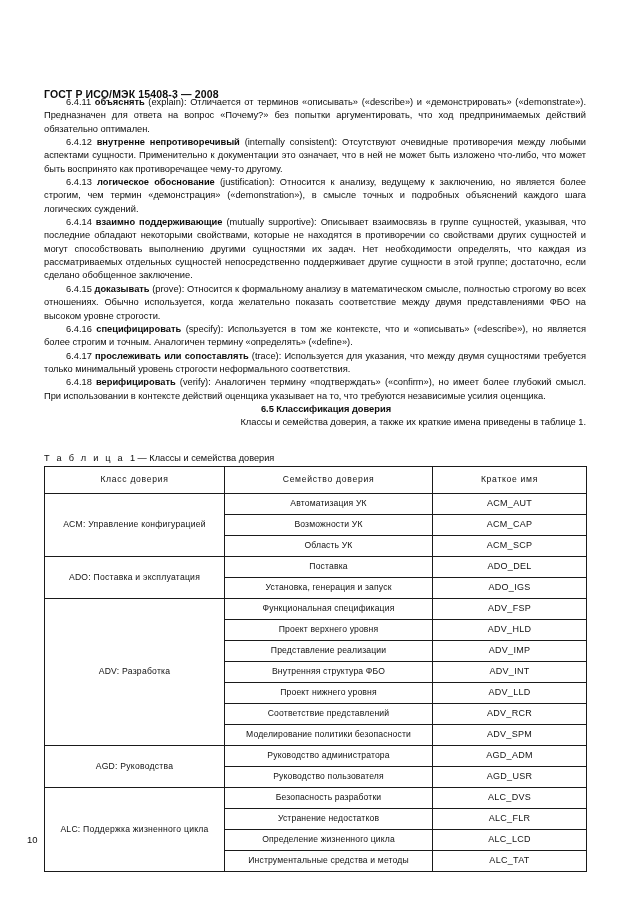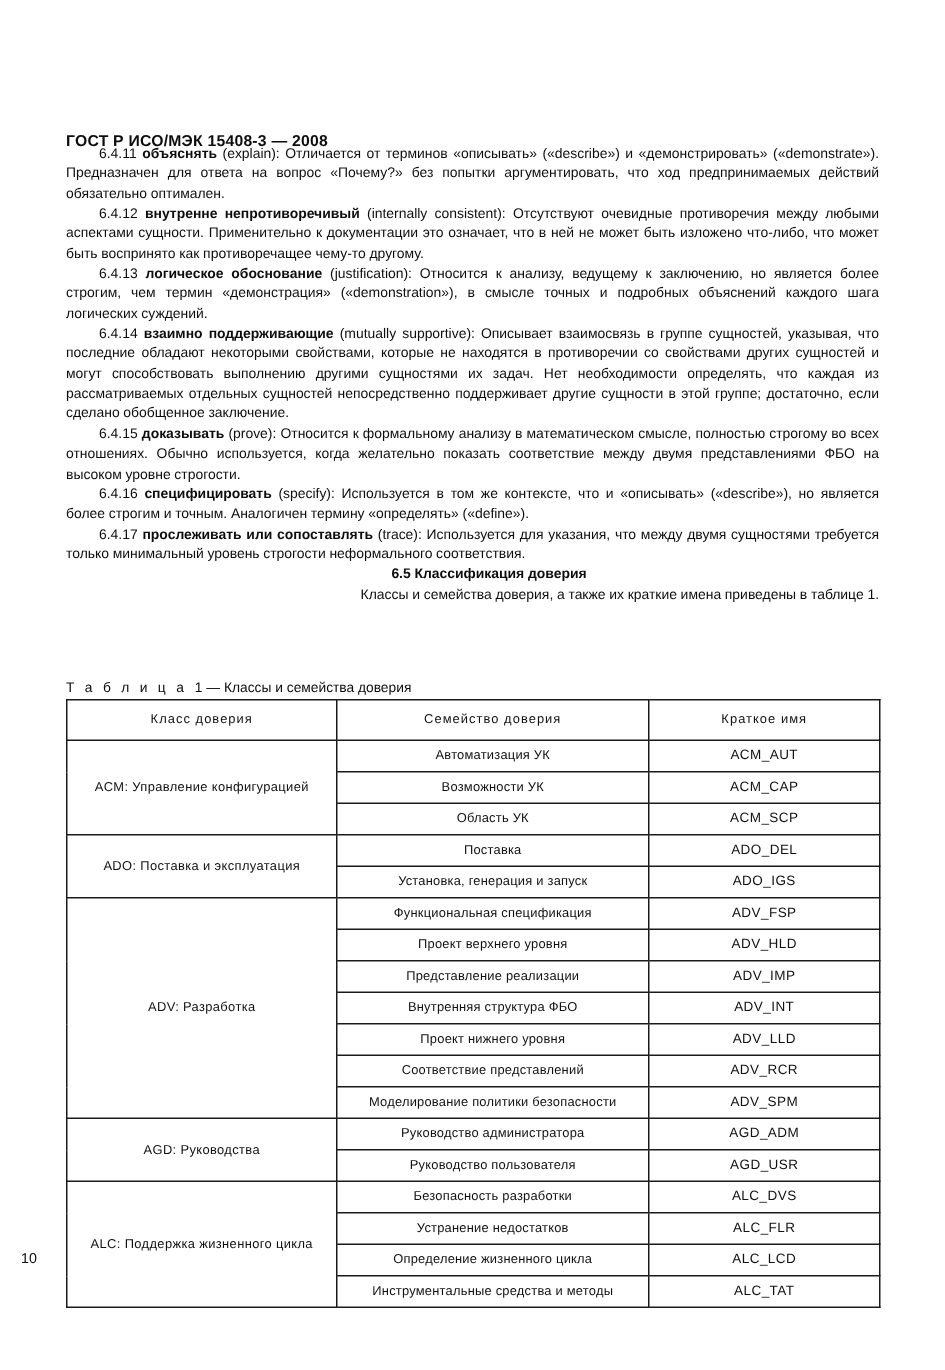--- a/index.html
+++ b/index.html
@@ -103,40 +103,41 @@
     letter-spacing: 0.3px;
     font-size: 9px;
   }
   .atable td.fam {
     letter-spacing: 0.15px;
   }
 
   
   .page-number {
     position: absolute;
-    left: 14px;
+    left: 27px;
     top: 834px;
     font-size: 9.5px;
   }
 </style>
 </head>
 <body>
 
 <div class="page">
 
   <div class="doc-header">ГОСТ Р ИСО/МЭК 15408-3 — 2008</div>
 
   <div class="body-block">
     <p class="para"><span>6.4.11 </span><b>объяснять</b><span> (explain): Отличается от терминов «описывать» («describe») и «демонстрировать» («demonstrate»). Предназначен для ответа на вопрос «Почему?» без попытки аргументировать, что ход предпринимаемых действий обязательно оптимален.</span></p>
     <p class="para"><span>6.4.12 </span><b>внутренне непротиворечивый</b><span> (internally consistent): Отсутствуют очевидные противоречия между любыми аспектами сущности. Применительно к документации это означает, что в ней не может быть изложено что-либо, что может быть воспринято как противоречащее чему-то другому.</span></p>
     <p class="para"><span>6.4.13 </span><b>логическое обоснование</b><span> (justification): Относится к анализу, ведущему к заключению, но является более строгим, чем термин «демонстрация» («demonstration»), в смысле точных и подробных объяснений каждого шага логических суждений.</span></p>
     <p class="para"><span>6.4.14 </span><b>взаимно поддерживающие</b><span> (mutually supportive): Описывает взаимосвязь в группе сущностей, указывая, что последние обладают некоторыми свойствами, которые не находятся в противоречии со свойствами других сущностей и могут способствовать выполнению другими сущностями их задач. Нет необходимости определять, что каждая из рассматриваемых отдельных сущностей непосредственно поддерживает другие сущности в этой группе; достаточно, если сделано обобщенное заключение.</span></p>
     <p class="para"><span>6.4.15 </span><b>доказывать</b><span> (prove): Относится к формальному анализу в математическом смысле, полностью строгому во всех отношениях. Обычно используется, когда желательно показать соответствие между двумя представлениями ФБО на высоком уровне строгости.</span></p>
     <p class="para"><span>6.4.16 </span><b>специфицировать</b><span> (specify): Используется в том же контексте, что и «описывать» («describe»), но является более строгим и точным. Аналогичен термину «определять» («define»).</span></p>
     <p class="para"><span>6.4.17 </span><b>прослеживать или сопоставлять</b><span> (trace): Используется для указания, что между двумя сущностями требуется только минимальный уровень строгости неформального соответствия.</span></p>
+    <p class="para"><span>6.4.18 </span><b>верифицировать</b><span> (verify): Аналогичен термину «подтверждать» («confirm»), но имеет более глубокий смысл. При использовании в контексте действий оценщика указывает на то, что требуются независимые усилия оценщика.</span></p>
     <p class="para heading">6.5 Классификация доверия</p>
     <p class="para plain">Классы и семейства доверия, а также их краткие имена приведены в таблице 1.</p>
   </div>
 
   <div class="table-caption">
     <span class="spaced">Т а б л и ц а</span><span>&nbsp;&nbsp;</span><span>1</span><span>&nbsp;</span><span>—</span><span>&nbsp;</span><span>Классы и семейства доверия</span>
   </div>
 
   <table class="atable">
     <colgroup>

